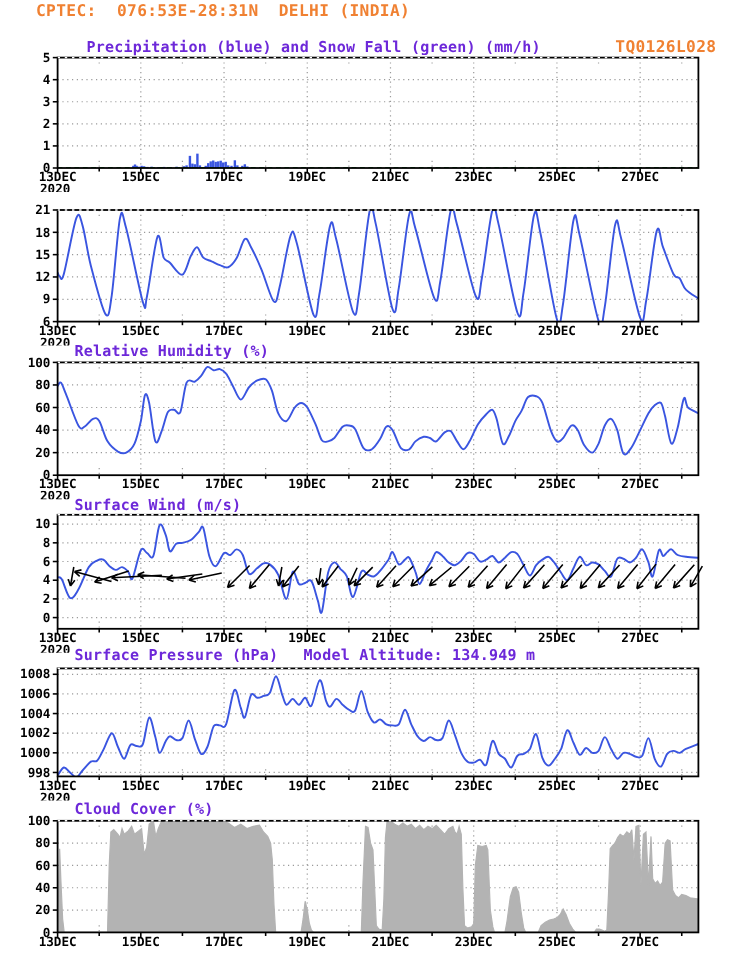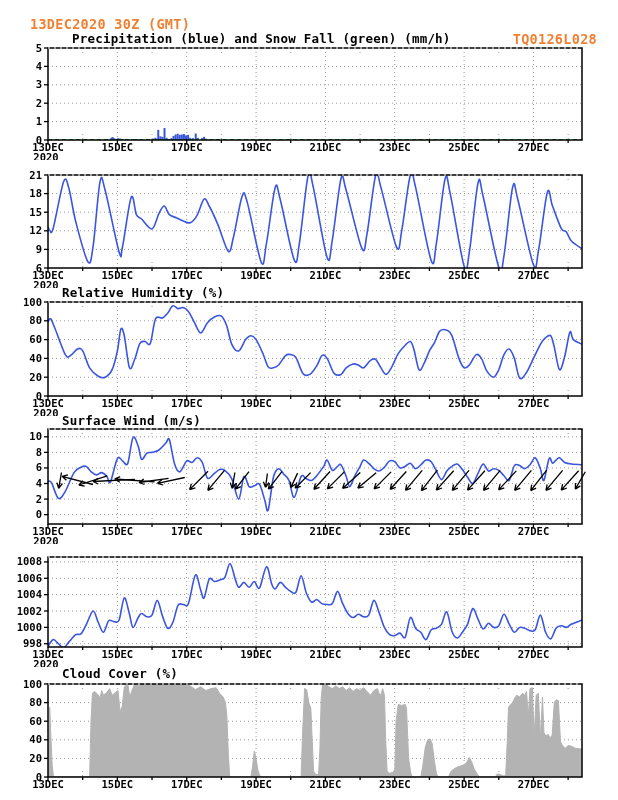--- a/index.html
+++ b/index.html
@@ -1,33 +1,35 @@
 <!DOCTYPE html>
 <html><head>
 <meta charset="utf-8">
 <style>
   html,body{margin:0;padding:0;background:#fff;}
   #meteogram{position:relative;width:618px;height:800px;background:#fff;overflow:hidden;
     font-family:"DejaVu Sans Mono",monospace;}
   .hdr{position:absolute;font-weight:bold;font-size:13.5px;letter-spacing:.3px;
     white-space:pre;color:#f08132;}
   .ptitle{position:absolute;font-weight:bold;font-size:12.5px;letter-spacing:.2px;
-    white-space:pre;color:#000000;}
+    white-space:pre;color:#6d28d9;}
   svg text{font-family:"DejaVu Sans Mono",monospace;font-weight:bold;}
 </style>
 </head>
 <body>
 
 <div id="meteogram">
-  <div class="hdr" style="left:30px;top:16px;">13DEC2020 30Z (GMT)</div>
+  <div class="hdr" style="left:30px;top:1px;">CPTEC:  076:53E-28:31N  DELHI (INDIA)</div>
   <div class="ptitle" style="left:72px;top:31px;">Precipitation (blue) and Snow Fall (green) (mm/h)</div>
   <div class="hdr" style="right:21px;top:31px;text-align:right;">TQ0126L028</div>
 
   <div class="ptitle" style="left:62px;top:285px;">Relative Humidity (%)</div>
   <div class="ptitle" style="left:62px;top:413px;">Surface Wind (m/s)</div>
+  <div class="ptitle" style="left:62px;top:538px;">Surface Pressure (hPa)</div>
+  <div class="ptitle" style="left:253px;top:538px;">Model Altitude: 134.949 m</div>
   <div class="ptitle" style="left:62px;top:666px;">Cloud Cover (%)</div>
 
   <svg id="canvas" width="618" height="800" style="position:absolute;left:0;top:0;">
       <g>
         <clipPath id="clip-precip">
           <rect x="48" y="48" width="534" height="92"></rect>
         </clipPath>
         <line x1="48" x2="582" y1="121.6" y2="121.6" stroke="#9a9a9a" stroke-width="1" stroke-dasharray="1 3"></line>
         <line x1="48" x2="582" y1="103.2" y2="103.2" stroke="#9a9a9a" stroke-width="1" stroke-dasharray="1 3"></line>
         <line x1="48" x2="582" y1="84.8" y2="84.8" stroke="#9a9a9a" stroke-width="1" stroke-dasharray="1 3"></line>

